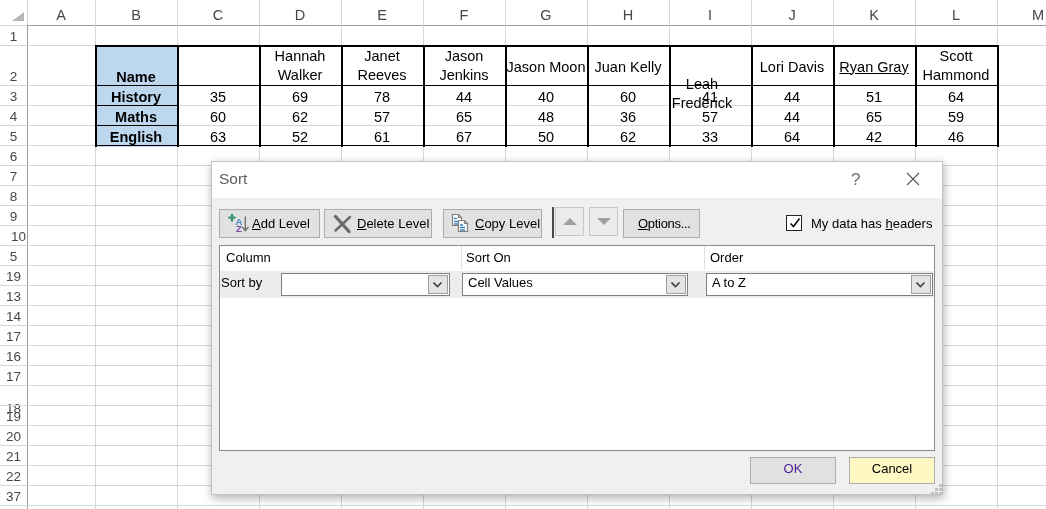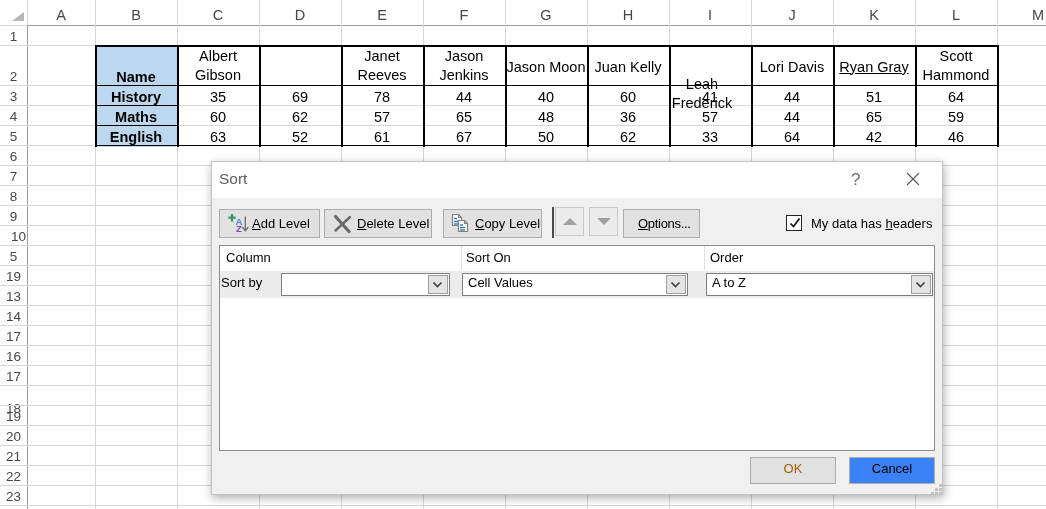--- a/index.html
+++ b/index.html
@@ -65,21 +65,21 @@
 <div class="rowhead" style="left:1px;top:288px;height:17px;line-height:17px;">13</div>
 <div class="rowhead" style="left:1px;top:308px;height:17px;line-height:17px;">14</div>
 <div class="rowhead" style="left:1px;top:328px;height:17px;line-height:17px;">17</div>
 <div class="rowhead" style="left:1px;top:348px;height:17px;line-height:17px;">16</div>
 <div class="rowhead" style="left:1px;top:368px;height:17px;line-height:17px;">17</div>
 <div class="rowhead" style="left:1px;top:388px;height:17px;line-height:17px;margin-top:12px;">18</div>
 <div class="rowhead" style="left:1px;top:408px;height:17px;line-height:17px;">19</div>
 <div class="rowhead" style="left:1px;top:428px;height:17px;line-height:17px;">20</div>
 <div class="rowhead" style="left:1px;top:448px;height:17px;line-height:17px;">21</div>
 <div class="rowhead" style="left:1px;top:468px;height:17px;line-height:17px;">22</div>
-<div class="rowhead" style="left:1px;top:488px;height:17px;line-height:17px;">23</div>
+<div class="rowhead" style="left:1px;top:488px;height:17px;line-height:17px;">37</div>
 <div class="hl" style="left:0;top:45px;width:27px;"></div>
 <div class="hl" style="left:0;top:85px;width:27px;"></div>
 <div class="hl" style="left:0;top:105px;width:27px;"></div>
 <div class="hl" style="left:0;top:125px;width:27px;"></div>
 <div class="hl" style="left:0;top:145px;width:27px;"></div>
 <div class="hl" style="left:0;top:165px;width:27px;"></div>
 <div class="hl" style="left:0;top:185px;width:27px;"></div>
 <div class="hl" style="left:0;top:205px;width:27px;"></div>
 <div class="hl" style="left:0;top:225px;width:27px;"></div>
 <div class="hl" style="left:0;top:245px;width:27px;"></div>
@@ -143,21 +143,21 @@
 <div class="bk" style="left:341px;top:45px;width:1.5px;height:101.5px;"></div>
 <div class="bk" style="left:423px;top:45px;width:1.5px;height:101.5px;"></div>
 <div class="bk" style="left:505px;top:45px;width:1.5px;height:101.5px;"></div>
 <div class="bk" style="left:587px;top:45px;width:1.5px;height:101.5px;"></div>
 <div class="bk" style="left:669px;top:45px;width:1.5px;height:101.5px;"></div>
 <div class="bk" style="left:751px;top:45px;width:1.5px;height:101.5px;"></div>
 <div class="bk" style="left:833px;top:45px;width:1.5px;height:101.5px;"></div>
 <div class="bk" style="left:915px;top:45px;width:1.5px;height:101.5px;"></div>
 <div class="bk" style="left:997px;top:45px;width:1.6px;height:101.5px;"></div>
 <div class="cell" style="left:95px;top:69px;width:82px;font-weight:bold;">Name</div>
-<div class="cell" style="left:177px;top:46.5px;width:82px;line-height:19.5px;">Albert<br>Gibson</div>
+<div class="cell" style="left:259px;top:46.5px;width:82px;line-height:19.5px;">Hannah<br>Walker</div>
 <div class="cell" style="left:341px;top:46.5px;width:82px;line-height:19.5px;">Janet<br>Reeves</div>
 <div class="cell" style="left:423px;top:46.5px;width:82px;line-height:19.5px;">Jason<br>Jenkins</div>
 <div class="cell" style="left:505px;top:58.5px;width:82px;">Jason Moon</div>
 <div class="cell" style="left:587px;top:58.5px;width:82px;">Juan Kelly</div>
 <div class="cell" style="left:669px;top:46.5px;width:66px;line-height:19.5px;margin-top:28px;">Leah<br>Frederick</div>
 <div class="cell" style="left:751px;top:58.5px;width:82px;">Lori Davis</div>
 <div class="cell" style="left:833px;top:58.5px;width:82px;text-decoration:underline;">Ryan Gray</div>
 <div class="cell" style="left:915px;top:46.5px;width:82px;line-height:19.5px;">Scott<br>Hammond</div>
 <div class="cell" style="left:95px;top:89px;width:82px;font-weight:bold;">History</div>
 <div class="cell" style="left:177px;top:89px;width:82px;">35</div>
@@ -263,21 +263,21 @@
 <div class="abs" style="left:454px;top:113px;width:20px;height:19px;background:#e4e4e4;border:1px solid #9e9e9e;"></div>
 <svg class="abs" style="left:459px;top:120px;" width="10" height="6">
         <polyline points="0.5,0.5 4.5,4.5 8.5,0.5" fill="none" stroke="#444" stroke-width="1.6"></polyline>
       </svg>
 <div class="abs" style="left:494px;top:111px;width:227px;height:23px;background:#fff;border:1px solid #7f7f7f;"></div>
 <div class="abs" style="left:500px;top:113px;">A to Z</div>
 <div class="abs" style="left:699px;top:113px;width:20px;height:19px;background:#e4e4e4;border:1px solid #9e9e9e;"></div>
 <svg class="abs" style="left:704px;top:120px;" width="10" height="6">
         <polyline points="0.5,0.5 4.5,4.5 8.5,0.5" fill="none" stroke="#444" stroke-width="1.6"></polyline>
       </svg>
-<div style="position:absolute;background:#e1e1e1;border:1px solid #adadad;font-size:13px;color:#a16207;left:538px;top:295px;width:86px;height:27px;text-align:center;line-height:22px;">OK</div>
-<div style="position:absolute;background:#3b82f6;border:1px solid #adadad;font-size:13px;color:#000;left:637px;top:295px;width:86px;height:27px;text-align:center;line-height:22px;">Cancel</div>
+<div style="position:absolute;background:#e1e1e1;border:1px solid #adadad;font-size:13px;color:#4c1d95;left:538px;top:295px;width:86px;height:27px;text-align:center;line-height:22px;">OK</div>
+<div style="position:absolute;background:#fef9c3;border:1px solid #adadad;font-size:13px;color:#000;left:637px;top:295px;width:86px;height:27px;text-align:center;line-height:22px;">Cancel</div>
 <div class="abs" style="left:727px;top:322px;width:2.5px;height:2.5px;background:#c2c2c2;"></div>
 <div class="abs" style="left:723px;top:326px;width:2.5px;height:2.5px;background:#c2c2c2;"></div>
 <div class="abs" style="left:727px;top:326px;width:2.5px;height:2.5px;background:#c2c2c2;"></div>
 <div class="abs" style="left:719px;top:330px;width:2.5px;height:2.5px;background:#c2c2c2;"></div>
 <div class="abs" style="left:723px;top:330px;width:2.5px;height:2.5px;background:#c2c2c2;"></div>
 <div class="abs" style="left:727px;top:330px;width:2.5px;height:2.5px;background:#c2c2c2;"></div>
 </div>
 </div>
 </body></html>

